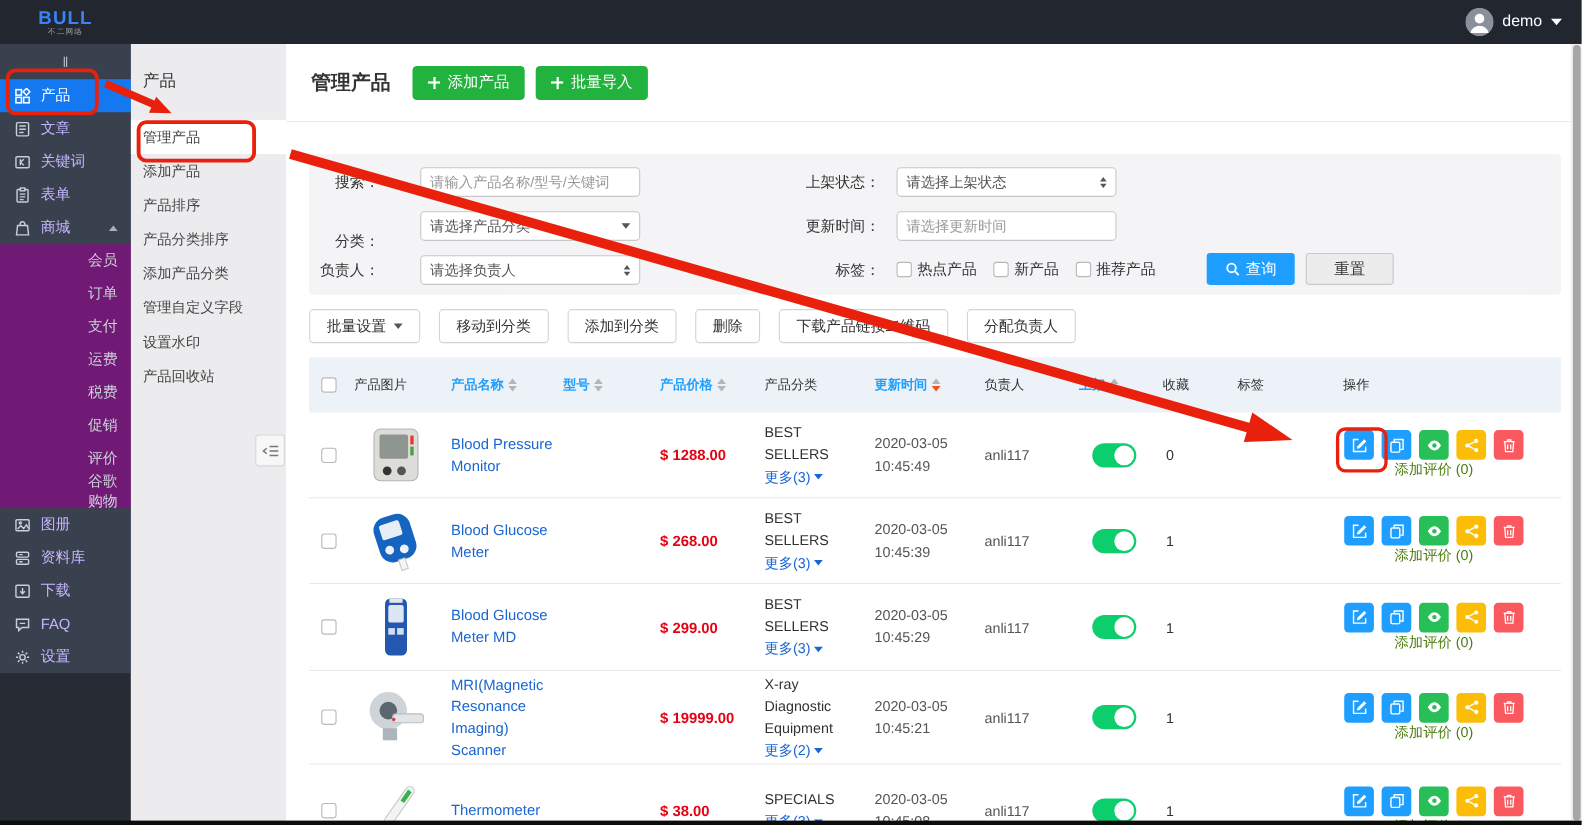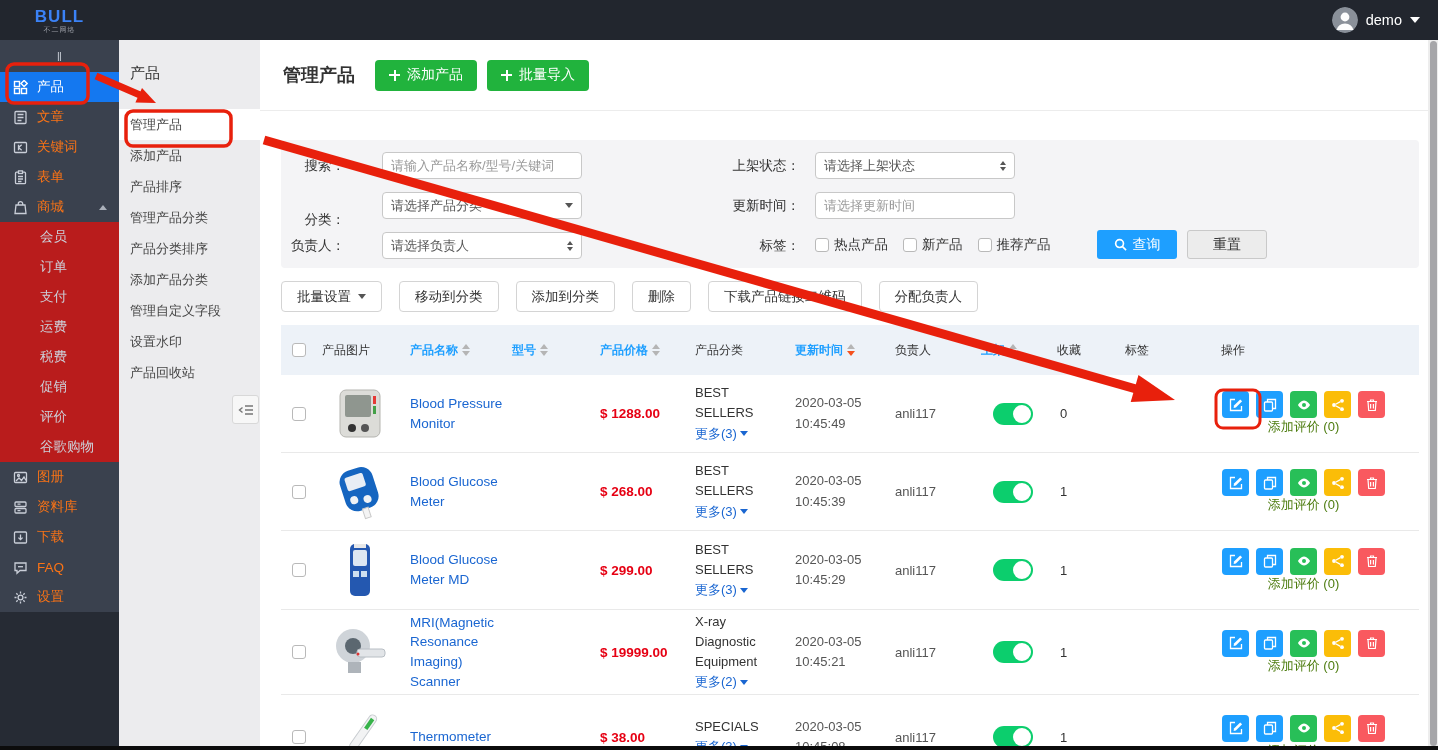--- a/index.html
+++ b/index.html
@@ -13,26 +13,26 @@
   .logo-text{color:#3b82f6;font-weight:bold;font-size:17px;letter-spacing:1px;}
   .logo-sub{color:#9a9da5;font-size:7px;margin-top:1px;letter-spacing:1px;}
   .userbox{display:flex;align-items:center;gap:8px;margin-right:18px;color:#fff;font-size:14.5px;cursor:pointer;}
   .avatar{width:26px;height:26px;border-radius:50%;overflow:hidden;display:inline-flex;}
   .caret-down{width:0;height:0;border-left:5px solid transparent;border-right:5px solid transparent;border-top:6px solid #fff;display:inline-block;}
 
   
   .sidebar{position:absolute;left:0;top:40px;width:119px;height:710px;background:#262b34;z-index:4;}
   .nav{background:#3a414e;}
   .drag-handle{height:32px;display:flex;align-items:center;justify-content:center;color:#b9bec7;font-size:13px;}
-  .nav-item{height:30px;display:flex;align-items:center;padding-left:13px;gap:9px;color:#f97316;font-size:13.5px;cursor:pointer;}
+  .nav-item{height:30px;display:flex;align-items:center;padding-left:13px;gap:9px;color:#c4b5fd;font-size:13.5px;cursor:pointer;}
   .nav-item.active{background:#1478f0;color:#fff;}
   .nicon{width:15px;height:15px;display:inline-flex;flex-shrink:0;}
   .nicon svg{width:15px;height:15px;}
   .mall-caret{margin-left:auto;margin-right:12px;width:0;height:0;border-left:4px solid transparent;border-right:4px solid transparent;border-bottom:5px solid #aab0ba;}
-  .nav-sub{background:#b91c1c;}
+  .nav-sub{background:#701a75;padding-left:40px;}
   .nav-subitem{height:30px;display:flex;align-items:center;padding-left:40px;color:#ccd1da;font-size:13.5px;cursor:pointer;}
 
   
   .subsidebar{position:absolute;left:119px;top:40px;width:141px;height:710px;background:#ececee;z-index:4;}
   .sub-title{padding:24px 0 0 11px;font-size:15px;color:#333;}
   .sub-list{margin-top:26px;}
   .sub-item{height:31px;line-height:31px;padding-left:11px;font-size:13px;color:#454545;cursor:pointer;white-space:nowrap;}
   .sub-item.active{background:#fff;}
   .collapse-btn{position:absolute;right:1px;top:355px;width:27px;height:29px;background:#f7f7f7;
     border:1px solid #d8d8d8;border-radius:3px;display:flex;align-items:center;justify-content:center;cursor:pointer;}
@@ -254,21 +254,20 @@
     </div>
   </div>
 </div>
 
 <div class="subsidebar">
   <div class="sub-title">产品</div>
   <div class="sub-list">
     <div class="sub-item active">管理产品</div>
     <div class="sub-item">添加产品</div>
     <div class="sub-item">产品排序</div>
-    <div class="sub-item">管理产品分类</div>
     <div class="sub-item">产品分类排序</div>
     <div class="sub-item">添加产品分类</div>
     <div class="sub-item">管理自定义字段</div>
     <div class="sub-item">设置水印</div>
     <div class="sub-item">产品回收站</div>
   </div>
   <div class="collapse-btn">
     <svg width="16" height="14" viewBox="0 0 16 14" fill="none" stroke="#777" stroke-width="1.4">
         <path d="M7 3h8M7 7h8M7 11h8"></path>
         <path d="M4.5 4.5 1.5 7l3 2.5"></path>

